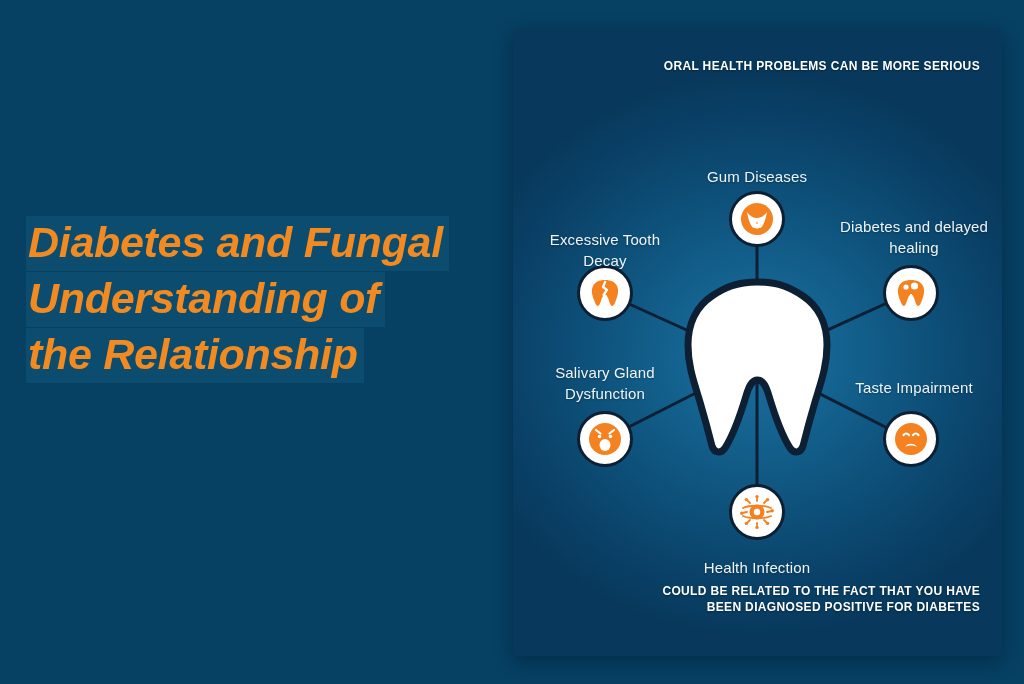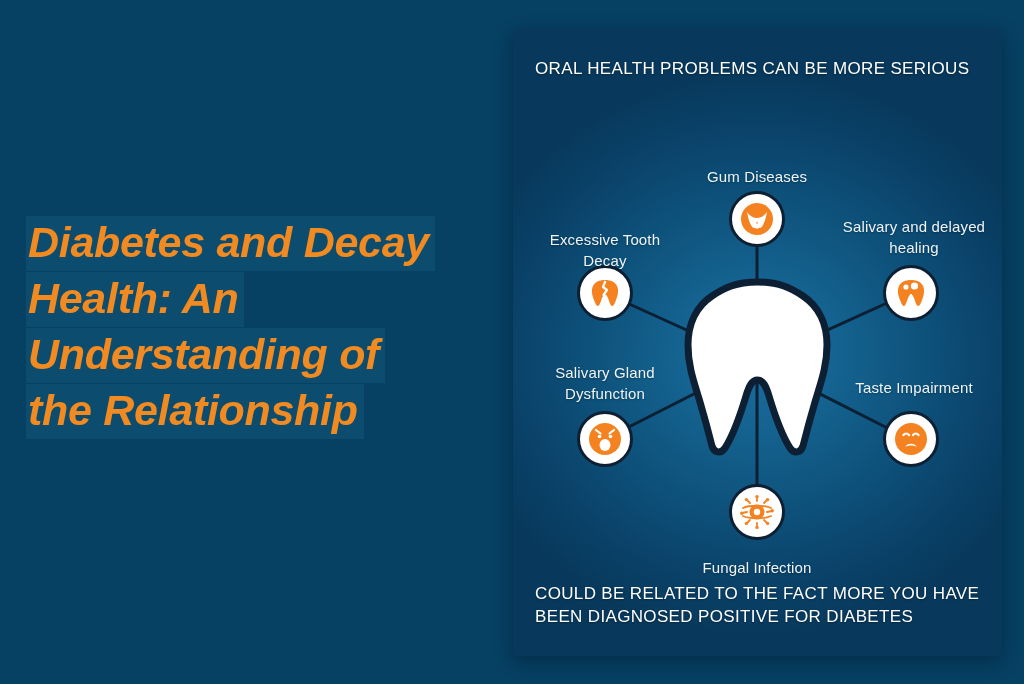--- a/index.html
+++ b/index.html
@@ -59,24 +59,24 @@
       radial-gradient(ellipse 62% 45% at 50% 52%, #1b6da0 0%, #14628f 28%, #0d5079 58%, #0a4168 82%, #08395c 100%);
     box-shadow: 0 6px 18px rgba(0, 18, 34, 0.38);
     overflow: hidden;
   }
 
   
   .card-banner {
     position: absolute;
     left: 22px;
     width: 445px;
-    text-align: left;
+    text-align: right;
     color: #ffffff;
-    font-weight: normal;
-    font-size: 17px;
+    font-weight: bold;
+    font-size: 12px;
     line-height: 1.35;
     letter-spacing: 0.35px;
     text-shadow: 0 1px 2px rgba(0,0,0,0.35);
   }
   #card-headline { top: 30px; }
   #card-footer  { top: 555px; }
   .card-banner .bline { display: block; }
 
   
   #diagram {
@@ -137,22 +137,21 @@
   #label-salivary  { left: 22px;  top: 239px; width: 140px; }
   #label-taste     { left: 326px; top: 254px; width: 150px; }
   #label-fungal    { left: 179px; top: 434px; width: 130px; }
   .node-label .lline { display: block; }
 </style>
 </head>
 <body>
 
 <div id="title-area">
   <h1 id="article-title">
-    <span class="tline"><span>Diabetes and Decay</span></span>
-    <span class="tline"><span>Health: An</span></span>
+    <span class="tline"><span>Diabetes and Fungal</span></span>
     <span class="tline"><span>Understanding of</span></span>
     <span class="tline"><span>the Relationship</span></span>
   </h1>
 </div>
 
 <div id="infographic-card">
 
   <div id="card-headline" class="card-banner">
     <span class="bline">ORAL HEALTH PROBLEMS CAN BE MORE SERIOUS</span>
   </div>
@@ -222,21 +221,21 @@
                  C 6.5 27, 7.5 29, 9 29 C 10.5 29, 11.5 25, 13 21
                  C 14 18.5, 15 17.5, 16 17.5 C 17 17.5, 18 18.5, 19 21
                  C 20.5 25, 21.5 29, 23 29 C 24.5 29, 25.5 27, 27 23
                  C 29 18, 30 13, 28 9 C 26 5, 22 3, 16 3 Z" fill="#F58220"></path>
         <circle cx="11" cy="10" r="2.6" fill="#ffffff"></circle>
         <circle cx="19.5" cy="9" r="3.6" fill="#ffffff"></circle>
         <path d="M16 17 L 16 29" stroke="#ffffff" stroke-width="2" fill="none"></path>
       </svg>
     </div>
     <div class="node-label" id="label-infection">
-      <span class="lline">Salivary and delayed</span>
+      <span class="lline">Diabetes and delayed</span>
       <span class="lline">healing</span>
     </div>
 
     <div class="node" id="node-salivary">
       <svg width="34" height="34" viewBox="0 0 34 34">
         <circle cx="17" cy="17" r="16" fill="#F58220"></circle>
         <path d="M8 8 L 12.5 11.5" stroke="#ffffff" stroke-width="2.2" stroke-linecap="round"></path>
         <path d="M26 8 L 21.5 11.5" stroke="#ffffff" stroke-width="2.2" stroke-linecap="round"></path>
         <circle cx="11.5" cy="14.5" r="1.8" fill="#ffffff"></circle>
         <circle cx="22.5" cy="14.5" r="1.8" fill="#ffffff"></circle>
@@ -282,23 +281,23 @@
           <circle cx="2.8" cy="19.2" r="1.7"></circle>
           <circle cx="28.6" cy="29.4" r="1.7"></circle>
           <circle cx="7.4" cy="29.4" r="1.7"></circle>
           <circle cx="18" cy="33.4" r="1.7"></circle>
         </g>
         <circle cx="18" cy="18" r="7.5" fill="#F58220"></circle>
         <circle cx="18" cy="18" r="3.2" fill="#ffffff"></circle>
       </svg>
     </div>
     <div class="node-label" id="label-fungal">
-      <span class="lline">Fungal Infection</span>
+      <span class="lline">Health Infection</span>
     </div>
 
   </div>
 
   <div id="card-footer" class="card-banner">
-    <span class="bline">COULD BE RELATED TO THE FACT MORE YOU HAVE</span>
+    <span class="bline">COULD BE RELATED TO THE FACT THAT YOU HAVE</span>
     <span class="bline">BEEN DIAGNOSED POSITIVE FOR DIABETES</span>
   </div>
 
 </div>
 
 </body></html>

